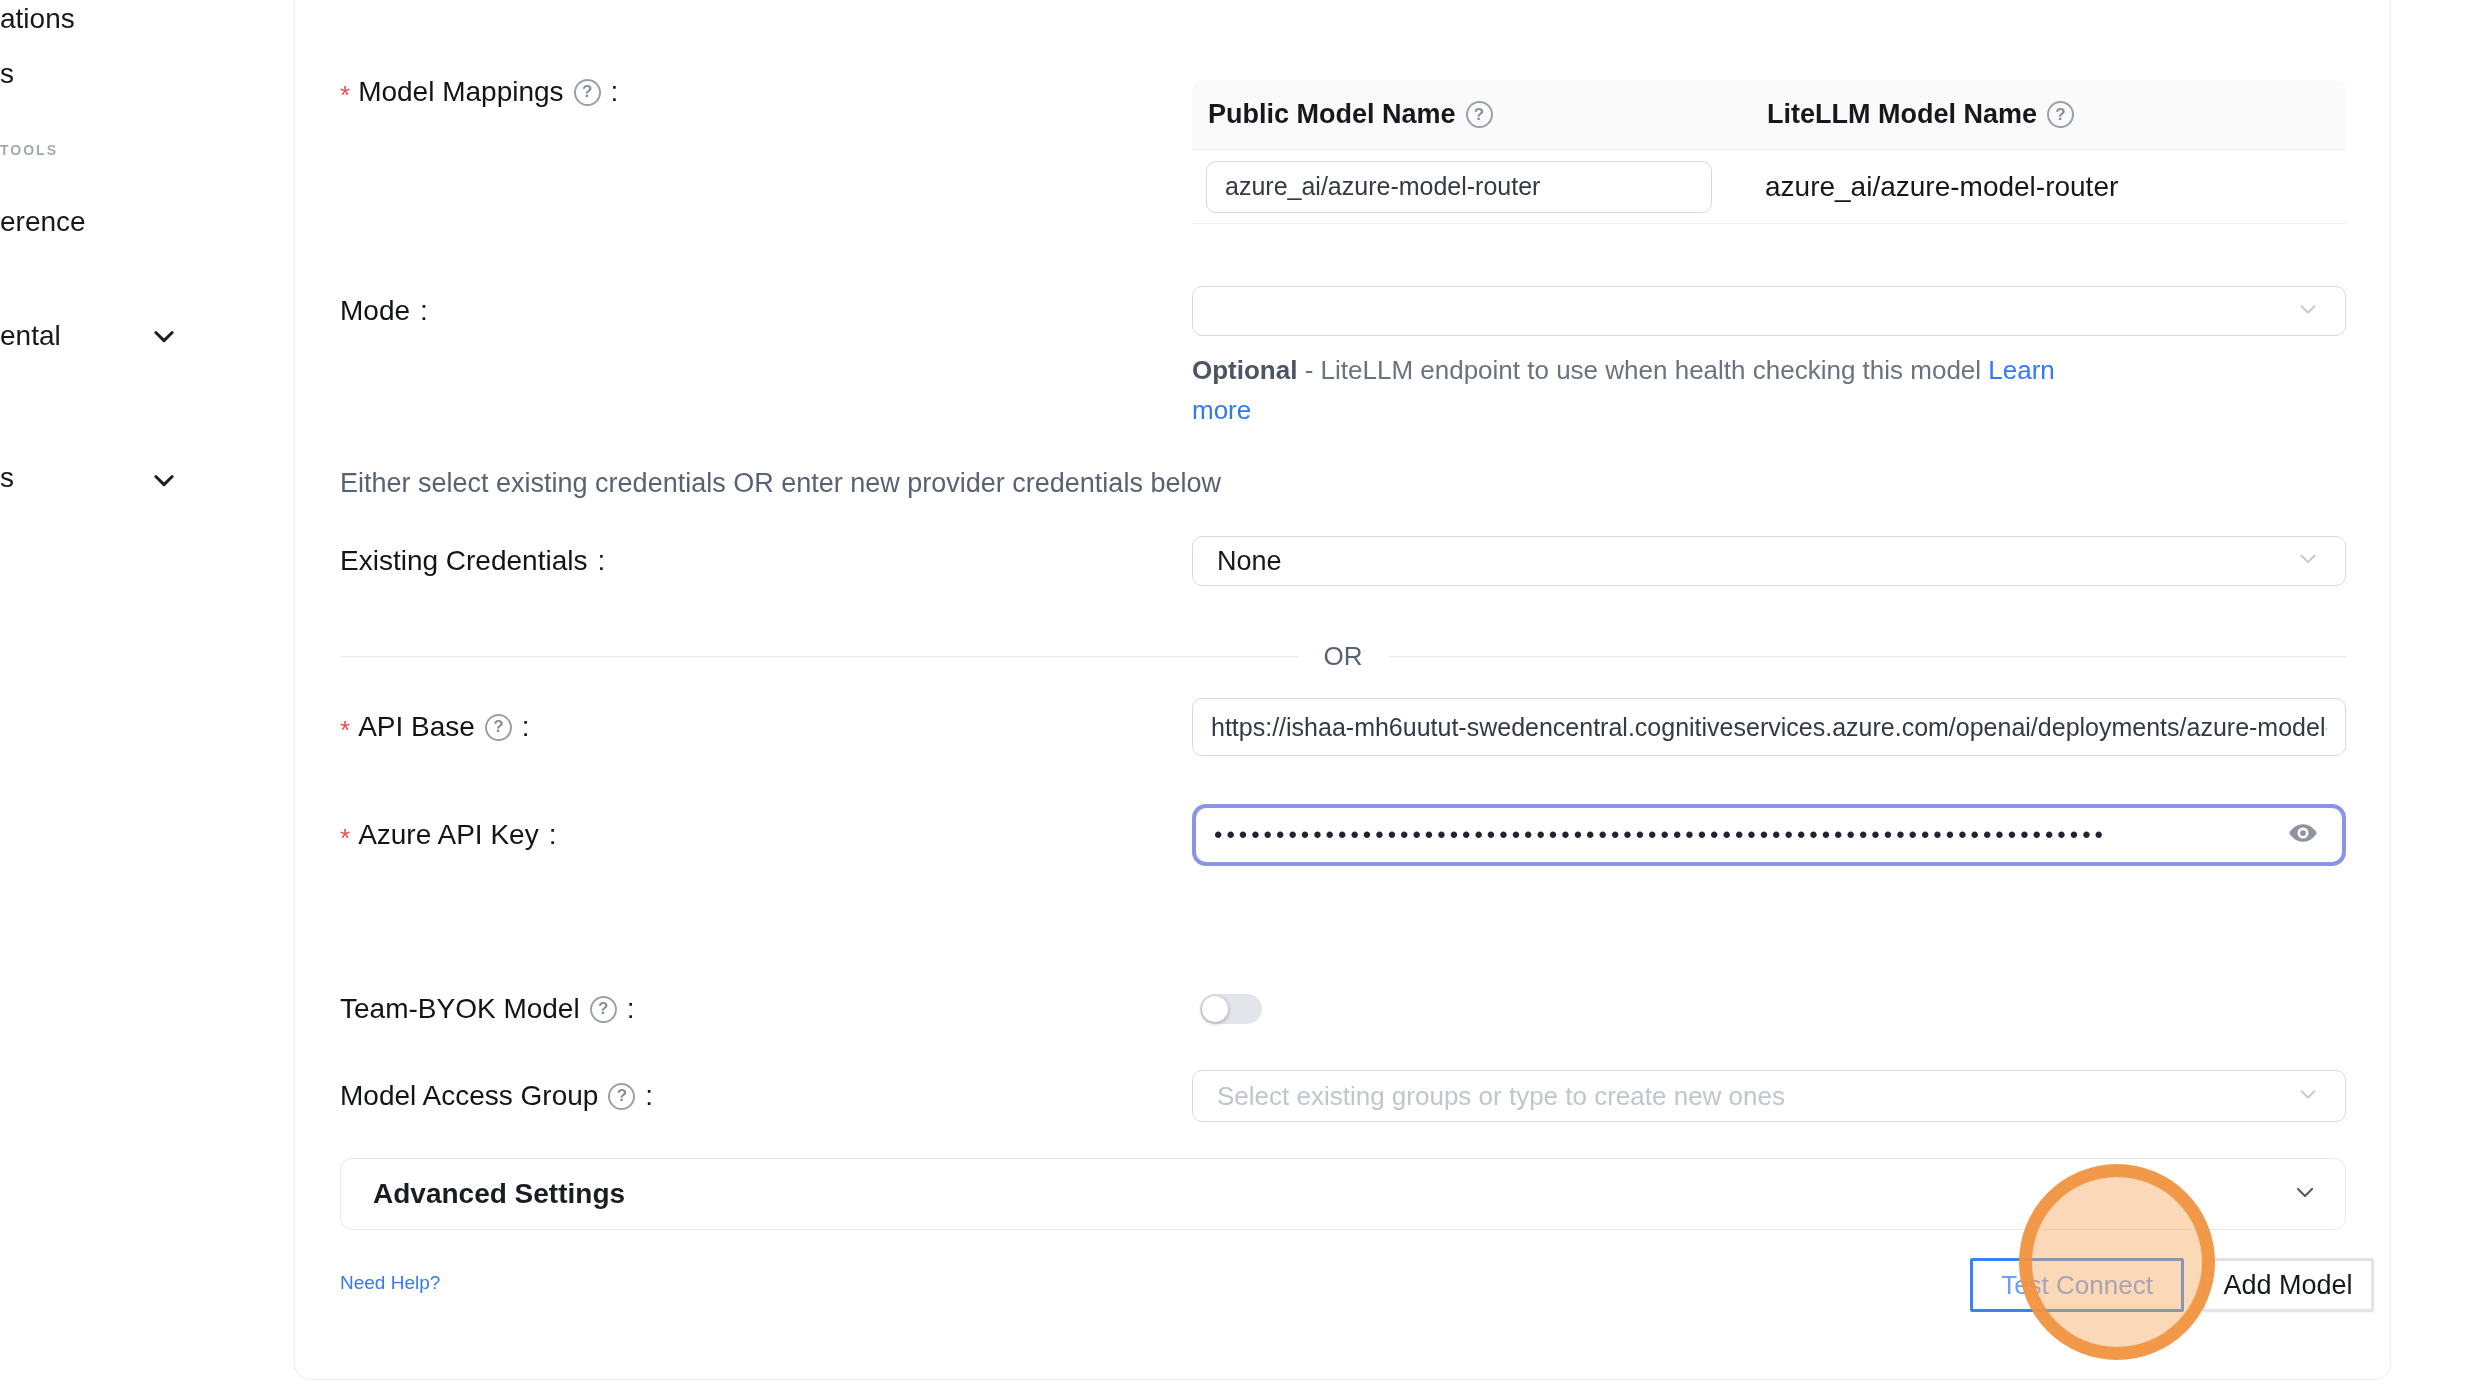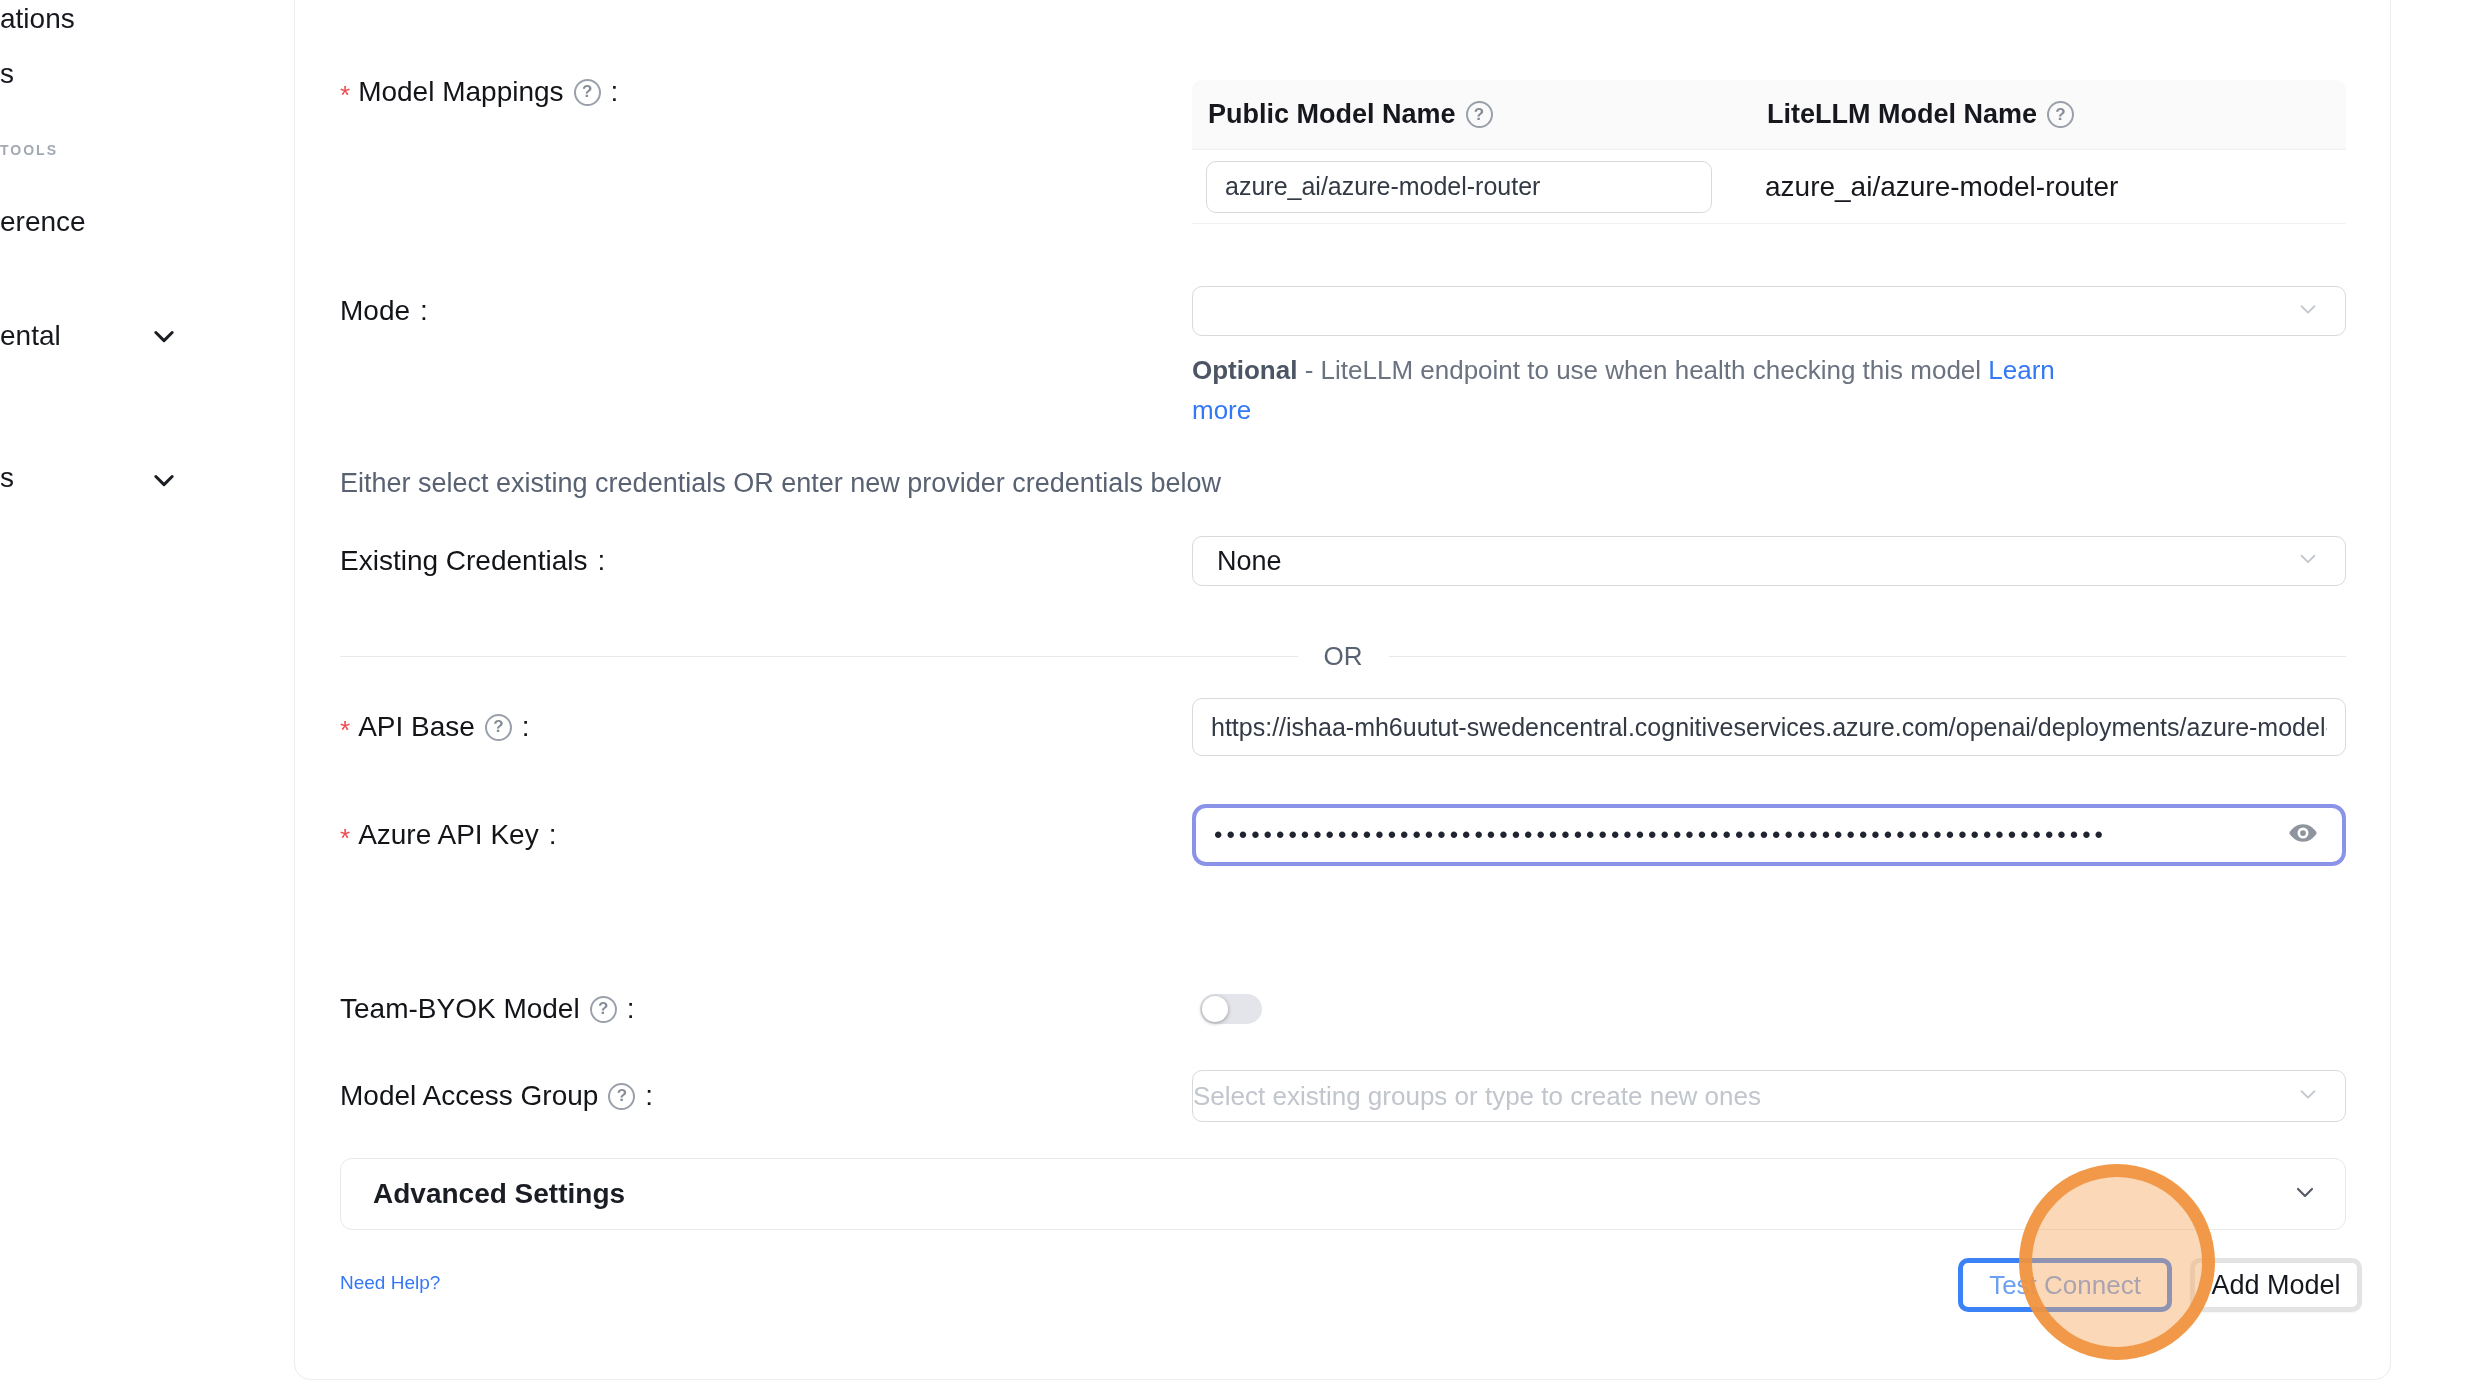--- a/index.html
+++ b/index.html
@@ -85,22 +85,23 @@
     left:340px; top:1158px; width:2006px; height:72px;
     border:1px solid #e8e8e8; border-radius:12px; background:#fff;
     display:flex; align-items:center; padding:0 28px 0 32px; cursor:pointer;
   }
   .adv-panel .title { font-size:28px; font-weight:700; color:#1a1d23; flex:1; }
 
   .link { color:#3478f6; font-size:19px; cursor:pointer; }
 
   .btn {
     display:flex; align-items:center; justify-content:center;
-    background:#fff; border:5px solid #3b82f6; border-radius:10px; cursor:pointer;
+    background:#fff; border:3px solid #3b82f6; border-radius:2px; cursor:pointer;
     font-family:inherit;
+    margin-left:12px;
   }
   .btn-test { color:#6ba0f2; font-size:26px; }
   .btn-add  { color:#15181d; font-size:27px; border-color:#e3e3e3; box-shadow:0 1px 2px rgba(0,0,0,.04); }
 
   
   .click-ring {
     left:2019px; top:1164px; width:196px; height:196px; border-radius:50%;
     border:13px solid rgba(239,146,60,.9); background:rgba(246,168,95,.45);
     pointer-events:none; z-index:99;
   }
@@ -226,21 +227,21 @@
   </div>
   <div class="abs switch" style="left:1200px;top:994px;">
     <div class="knob"></div>
   </div>
 
   <div class="abs row-label" style="left:340px;top:1080px;text-align:right;">
     <span>Model Access Group</span>
     <span class="qicon"></span>
     <span class="colon">:</span>
   </div>
-  <div class="abs select" style="left:1192px;top:1070px;width:1154px;height:52px;display:flex;align-items:center;">
+  <div class="abs select" style="left:1192px;top:1070px;width:1154px;height:52px;display:flex;align-items:center;padding-left:24px;">
     <span class="placeholder">Select existing groups or type to create new ones</span>
     <span class="chev">
       <svg width="22" height="22" viewBox="0 0 24 24">
           <path d="M5 9l7 7 7-7" fill="none" stroke="#c3c8cf" stroke-width="2" stroke-linecap="round" stroke-linejoin="round"></path>
         </svg>
     </span>
   </div>
 
   <div class="abs adv-panel">
     <span class="title">Advanced Settings</span>

